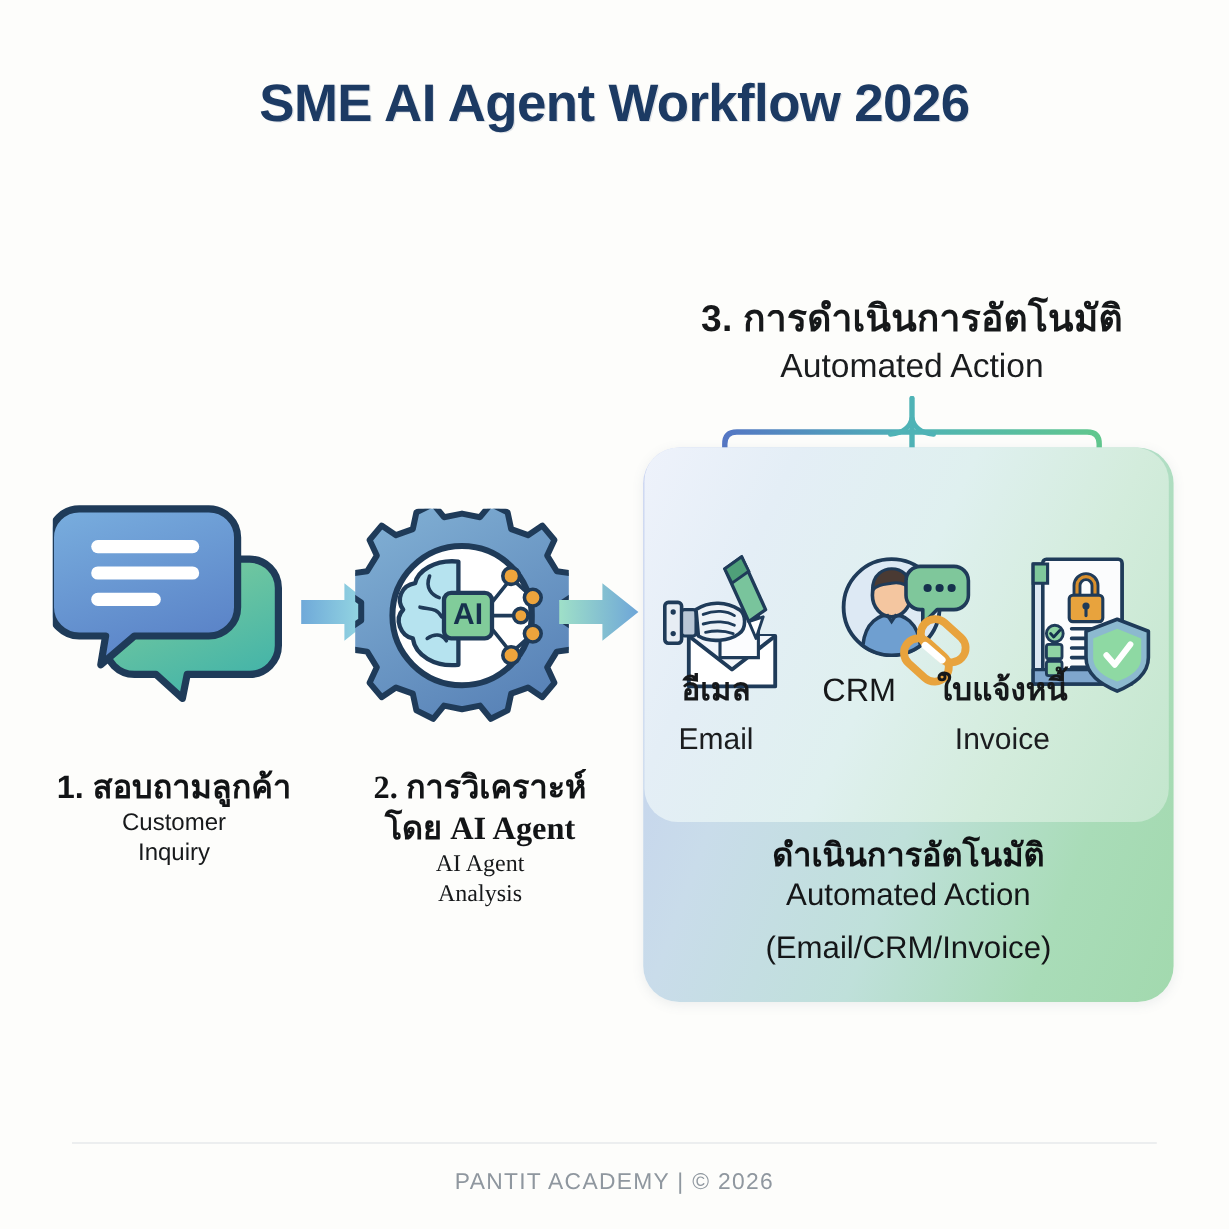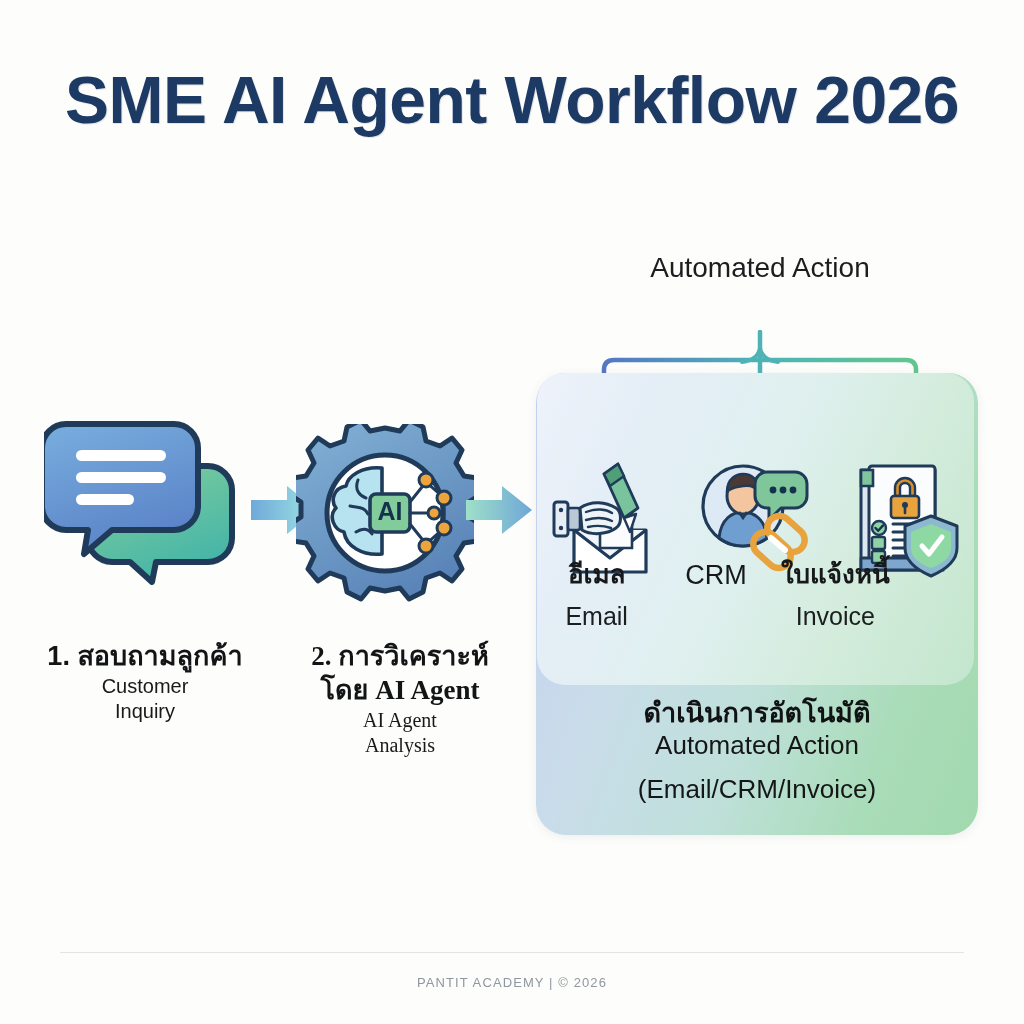--- a/index.html
+++ b/index.html
@@ -9,21 +9,21 @@
     font-family:"Liberation Sans","DejaVu Sans",sans-serif;
     overflow:hidden;
     position:relative;
   }
   .stage{position:absolute;inset:0;}
 
   
   .title{
     position:absolute;left:0;top:62px;width:1024px;
     text-align:center;
-    font-size:66px;font-weight:bold;
+    font-size:44px;font-weight:bold;
     letter-spacing:-0.5px;
     color:#1c3a63;
     text-shadow:1px 1px 0 rgba(200,205,215,.55);
   }
 
   
   .step3-head{
     position:absolute;left:520px;top:248px;width:480px;text-align:center;
     line-height:1.18;
   }
@@ -81,31 +81,32 @@
   
   .step1-cap{position:absolute;left:10px;top:640px;width:270px;text-align:center;line-height:1.25;}
   .step2-cap{position:absolute;left:280px;top:640px;width:240px;text-align:center;line-height:1.25;font-family:Liberation Serif, serif;}
   .cap-bold{font-size:27px;font-weight:bold;color:#121416;white-space:nowrap;}
   .cap-reg{font-size:20px;font-weight:400;color:#17191b;}
 
   
   .divider{position:absolute;left:60px;top:952px;width:904px;height:1px;background:#e2e4e6;}
   .footer{
     position:absolute;left:0;top:975px;width:1024px;text-align:center;
-    font-size:13px;color:#8f979f;letter-spacing:1.1px;
+    font-size:19px;color:#8f979f;letter-spacing:1.1px;
   }
 </style>
 </head>
 <body>
 
 <div class="stage">
 
   <div class="title">SME AI Agent Workflow 2026</div>
 
   <div class="step3-head">
+    <div class="step3-th">3. การดำเนินการอัตโนมัติ</div>
     <div class="step3-en">Automated Action</div>
   </div>
 
   <div class="bracket">
     <svg width="480" height="66" viewBox="0 0 480 66">
       <defs>
         <linearGradient id="brkg" x1="0" y1="0" x2="1" y2="0">
           <stop offset="0%" stop-color="#5577c4"></stop>
           <stop offset="50%" stop-color="#4fb3b6"></stop>
           <stop offset="100%" stop-color="#61c78e"></stop>

